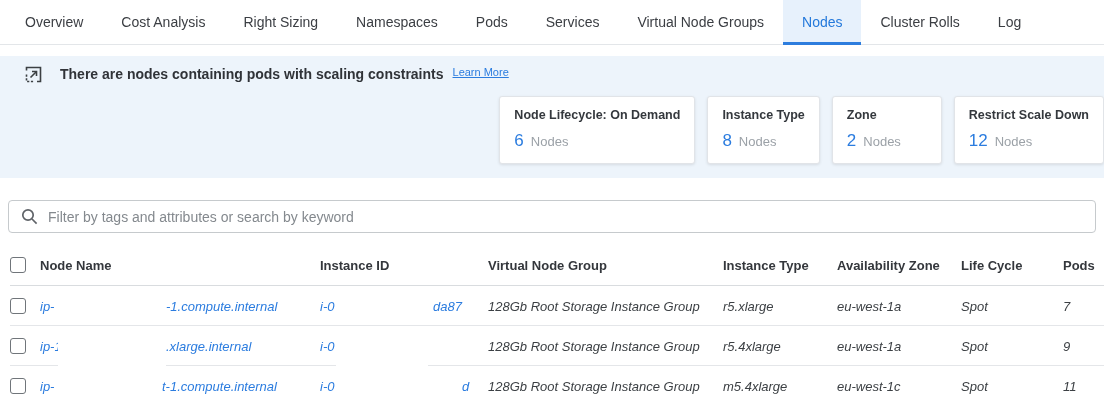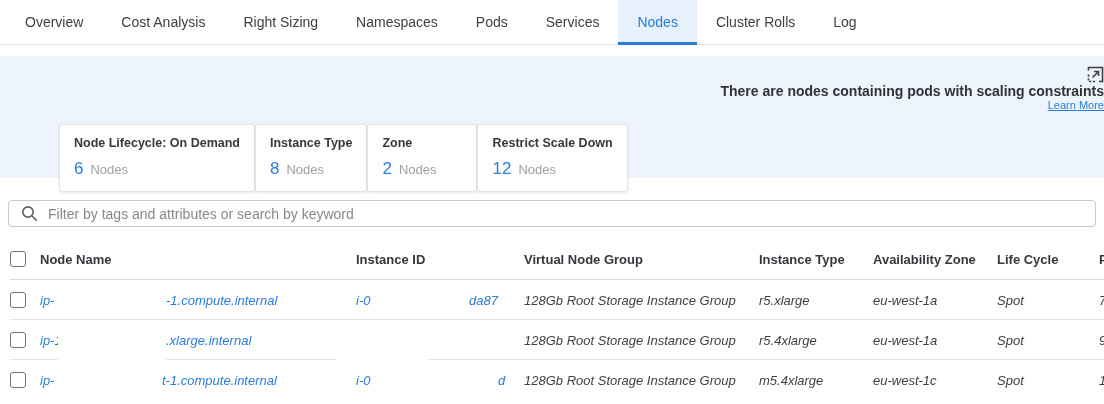--- a/index.html
+++ b/index.html
@@ -11,51 +11,51 @@
   
   .tabbar { display:flex; align-items:stretch; height:45px; padding-left:6px;
             border-bottom:1px solid #e3e6e9; background:#fff; }
   .tab { position:relative; display:flex; align-items:center; padding:0 19px;
          font-size:14px; color:#3b3e43; cursor:pointer; white-space:nowrap; }
   .tab.active { background:#e7f1fc; color:#2479db; }
   .tab.active::after { content:""; position:absolute; left:0; right:0; bottom:-1px;
                        height:3px; background:#2d7dde; }
   
   .banner { margin-top:11px; background:#edf4fb; padding:10px 0 16px 25px; height:122px; }
-  .banner-head { display:flex; align-items:flex-end;flex-direction:column; }
+  .banner-head { display:flex; align-items:flex-start; }
   .banner-icon { width:17px; height:17px; flex:0 0 auto; }
   .banner-msg { margin-left:18px; font-size:14px; font-weight:bold; color:#303338; }
   .banner-link { margin-left:9px; font-size:11px; color:#2b7cdf; text-decoration:underline; cursor:pointer; }
-  .cards { display:flex; gap:0; margin-top:13px; margin-left:34px; }
+  .cards { display:flex; gap:12px; margin-top:13px; margin-left:25px;justify-content:flex-end; }
   .card { background:#fff; border:1px solid #e1e4e8; border-radius:3px;
           box-shadow:0 1px 3px rgba(0,0,0,.10); padding:11px 14px 12px; min-width:110px; cursor:pointer; }
   .card-title { font-size:12.5px; font-weight:bold; color:#34383d; white-space:nowrap; }
   .card-value { margin-top:9px; display:flex; align-items:baseline; }
   .card-count { font-size:17px; color:#2b7cdf; }
   .card-unit { margin-left:7px; font-size:13px; color:#9ba1a7; }
   
-  .search { margin:22px 8px 0 8px; height:27px; display:flex; align-items:center;
+  .search { margin:22px 8px 0 8px; height:33px; display:flex; align-items:center;
             border:1px solid #c6cacd; border-radius:4px; background:#fff; padding-left:12px; }
   .search svg { flex:0 0 auto; }
   .search input { border:0; outline:none; flex:1; margin-left:10px; font-size:14px;
                   font-family:"Liberation Sans", sans-serif; color:#3c4044; background:transparent; }
   .search input::placeholder { color:#84898e; opacity:1; }
   
   .table { margin-top:11px; }
   .thead, .trow { display:flex; align-items:center; position:relative; }
   .thead { height:42px; font-size:13px; font-weight:bold; color:#34373c; }
   .trow  { height:40px; font-size:13px; color:#3c4044;font-style:italic; }
   .thead::after, .trow::after { content:""; position:absolute; left:10px; right:0; bottom:0;
                                 height:1px; background:#e4e6e9; z-index:1; }
   .thead::after { background:#d9dcdf; }
   .trow:last-child::after { display:none; }
   .col-check { width:40px; flex:0 0 auto; display:flex; align-items:center; }
   .checkbox { width:16px; height:16px; margin-left:10px; border:1px solid #70757a;
               border-radius:3px; background:#fff; cursor:pointer; }
-  .col-node  { width:316px; flex:0 0 auto; position:relative; }
+  .col-node  { width:280px; flex:0 0 auto; position:relative; }
   .col-inst  { width:168px; flex:0 0 auto; position:relative; }
   .col-vng   { width:235px; flex:0 0 auto; }
   .col-type  { width:114px; flex:0 0 auto; }
   .col-az    { width:124px; flex:0 0 auto; }
   .col-life  { width:102px; flex:0 0 auto; }
   .col-pods  { width:41px;  flex:0 0 auto; }
   .blue { color:#2b7cdf; cursor:pointer; }
   .abs { position:absolute; top:50%; transform:translateY(-50%); white-space:nowrap; }
   .clip { display:inline-block; width:15px; overflow:hidden; white-space:nowrap; vertical-align:bottom; }
   .redaction { position:absolute; background:#fff; z-index:2; }
@@ -65,20 +65,21 @@
 
 <div class="page">
 
   <nav class="tabbar">
     <div class="tab">Overview</div>
     <div class="tab">Cost Analysis</div>
     <div class="tab">Right Sizing</div>
     <div class="tab">Namespaces</div>
     <div class="tab">Pods</div>
     <div class="tab">Services</div>
+    <div class="tab">Virtual Node Groups</div>
     <div class="tab active">Nodes</div>
     <div class="tab">Cluster Rolls</div>
     <div class="tab">Log</div>
   </nav>
 
   <section class="banner">
     <div class="banner-head">
       <span class="banner-icon">
         <svg width="17" height="17" viewBox="0 0 17 17">
           <path d="M1.5 8.5 L1.5 15.5 L8.5 15.5" fill="none" stroke="#3c4043" stroke-width="1.6" stroke-dasharray="2.2,1.6"></path>

